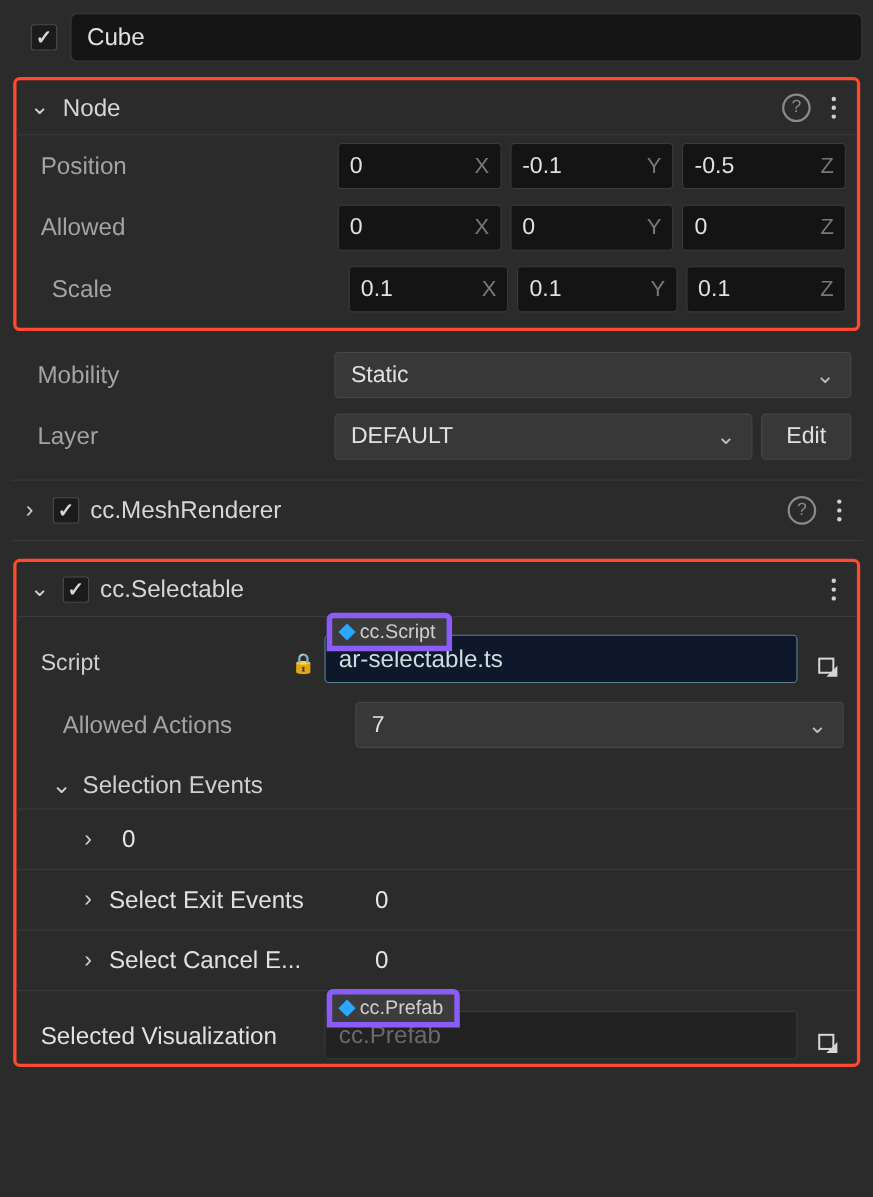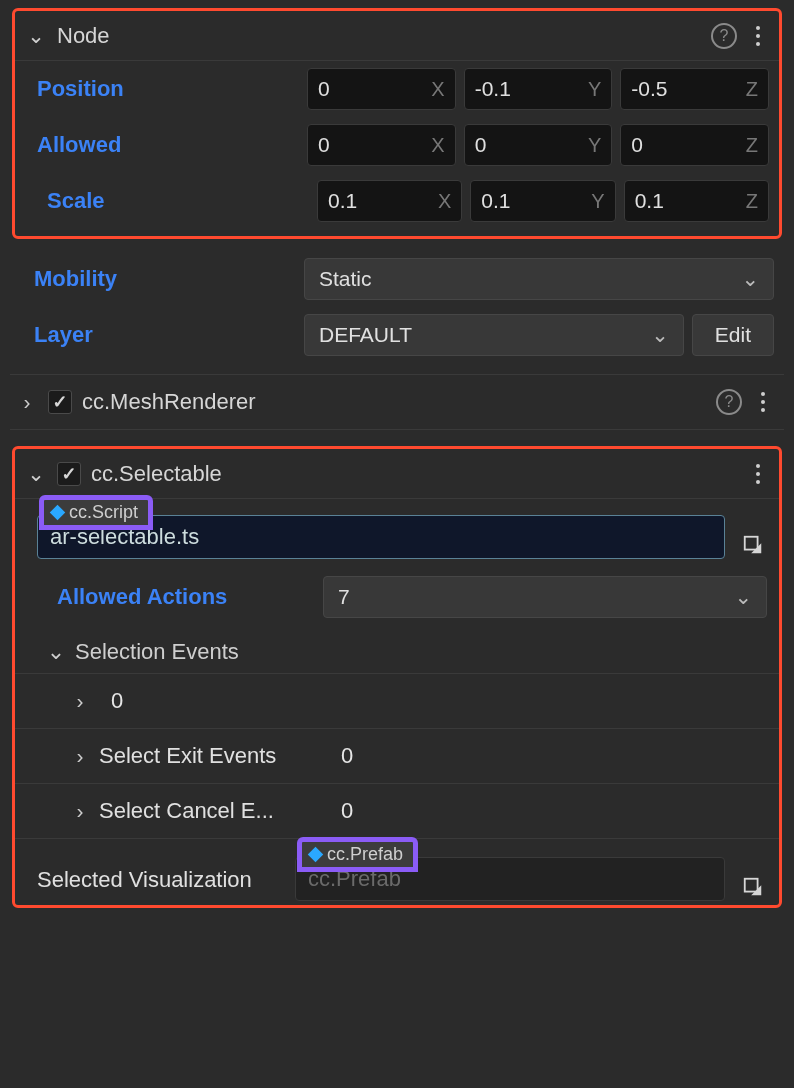--- a/index.html
+++ b/index.html
@@ -73,22 +73,21 @@
   .menu-icon span { width: 4px; height: 4px; background: #cfcfcf; border-radius: 50%; }
   .prop-row {
     display: flex;
     align-items: center;
     padding: 7px 10px 7px 22px;
     gap: 8px;
   }
   .prop-label {
     width: 262px;
     font-size: 22px;
-    color: #3b82f6;
-    font-weight: bold;
+    color: #a3a3a3;
   }
   .vec3 {
     flex: 1;
     display: flex;
     gap: 8px;
   }
   .num-field {
     flex: 1;
     background: #141414;
     border: 1px solid #3a3a3a;
@@ -222,20 +221,24 @@
     padding: 18px 12px 4px 22px;
     gap: 8px;
   }
   .prefab-label { width: 250px; font-size: 22px; color: #e0e0e0; padding-bottom: 8px;}
 </style>
 </head>
 <body>
 
 <div class="panel">
 
+  <div class="name-row">
+    <div class="checkbox checked"></div>
+    <input class="name-input" value="Cube" style="">
+  </div>
 
   <div class="hl">
     <div class="comp-header">
       <span class="chevron">⌄</span>
       <span class="comp-title">Node</span>
       <div class="help-icon">?</div>
       <div class="menu-icon">
           <span></span>
           <span></span>
           <span></span>
@@ -334,20 +337,24 @@
       <div class="checkbox checked"></div>
       <span class="comp-title">cc.Selectable</span>
       <div class="menu-icon">
           <span></span>
           <span></span>
           <span></span>
         </div>
     </div>
 
     <div class="script-prop">
+      <div class="script-label-area">
+        <span>Script</span>
+        <span class="lock-icon">🔒</span>
+      </div>
       <div class="tagged-field">
         <div class="type-tag">
           <span class="diamond"></span>
           <span>cc.Script</span>
         </div>
         <div class="asset-field">
           <span>ar-selectable.ts</span>
         </div>
       </div>
       <div class="open-ref">

